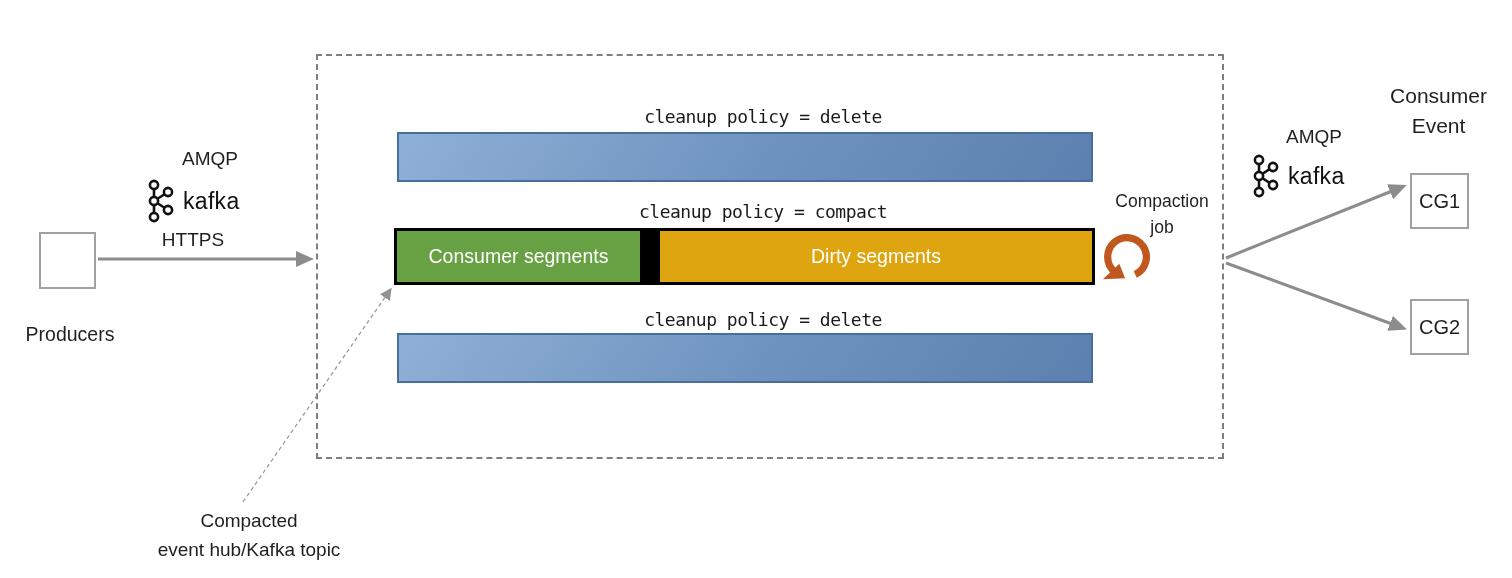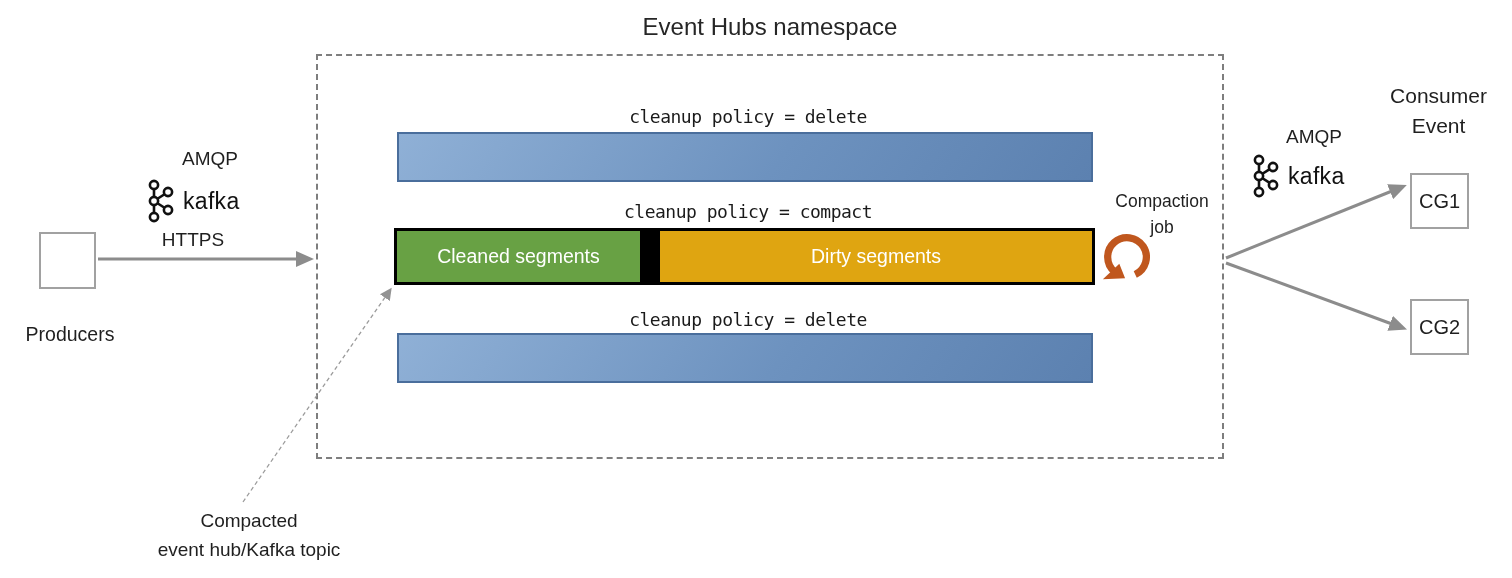--- a/index.html
+++ b/index.html
@@ -11,21 +11,21 @@
   .center{text-align:center;}
 
   #page-title{left:316px;top:13px;width:908px;font-size:24px;color:#262626;}
 
   #namespace-box{
     left:316px;top:54px;width:908px;height:405px;
     border:2px dashed #7e7e7e;box-sizing:border-box;background:transparent;
   }
 
   .policy-label{
-    width:696px;left:400px;font-family:"DejaVu Sans Mono","Liberation Mono",monospace;
+    width:696px;left:415px;font-family:"DejaVu Sans Mono","Liberation Mono",monospace;
     font-size:18px;color:#1a1a1a;text-align:center;letter-spacing:-0.5px;
   }
   #policy-label-1{top:106px;}
   #policy-label-2{top:201px;}
   #policy-label-3{top:309px;}
 
   .delete-bar{
     left:397px;width:696px;height:50px;box-sizing:border-box;
     border:2px solid #4a6e9c;
     background:linear-gradient(125deg,#8fb0d6 0%,#6d92bf 55%,#5c81b0 100%);
@@ -66,32 +66,31 @@
 
   #annotation-label{left:128px;top:506px;width:242px;font-size:19px;line-height:29px;}
 
   #arrow-overlay{left:0;top:0;width:1512px;height:578px;pointer-events:none;}
 </style>
 </head>
 <body>
 
 <div id="canvas">
 
-  <div id="page-title" class="abs center">Event Hubs namespace</div>
 
   <div id="namespace-box" class="abs"></div>
 
   <div id="policy-label-1" class="abs policy-label">cleanup policy = delete</div>
   <div id="policy-label-2" class="abs policy-label">cleanup policy = compact</div>
   <div id="policy-label-3" class="abs policy-label">cleanup policy = delete</div>
 
   <div id="delete-bar-1" class="abs delete-bar"></div>
 
   <div id="compact-bar" class="abs">
-    <div id="segment-cleaned" class="segment">Cleaned segments</div>
+    <div id="segment-cleaned" class="segment">Consumer segments</div>
     <div id="segment-dirty" class="segment">Dirty segments</div>
   </div>
 
   <div id="delete-bar-2" class="abs delete-bar"></div>
 
   <div id="producers-amqp" class="abs proto-label center">AMQP</div>
 
   <div id="producers-kafka" class="abs kafka-wrap">
     <svg width="30" height="44" viewBox="0 0 30 44">
       <g stroke="#111" stroke-width="2.6" fill="none">

